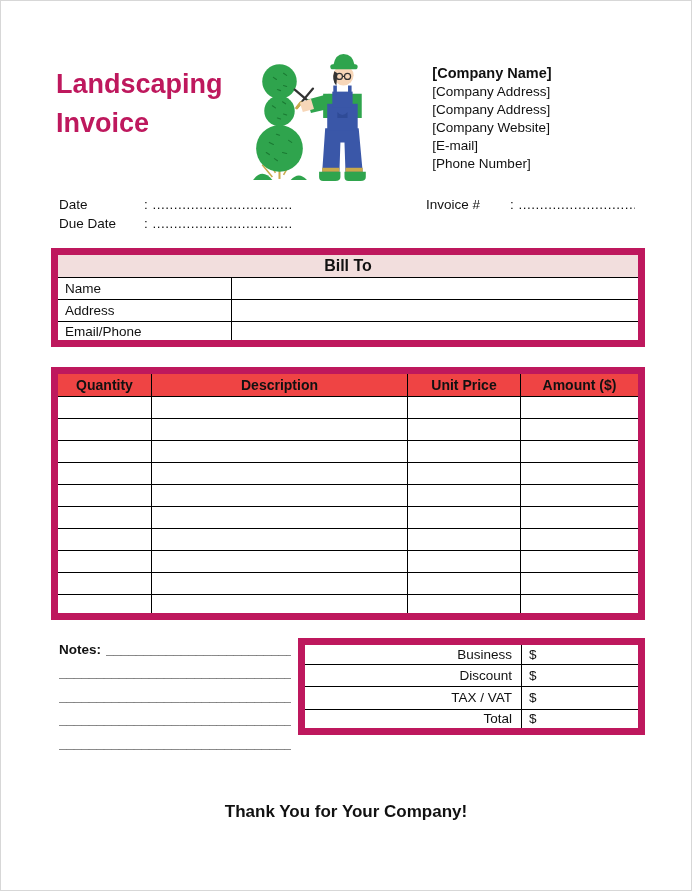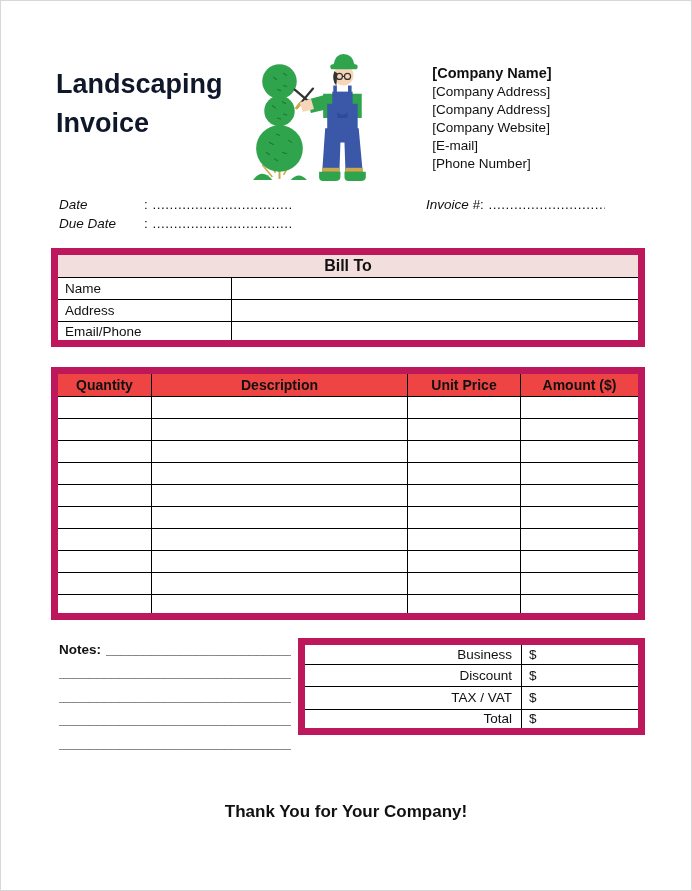--- a/index.html
+++ b/index.html
@@ -10,33 +10,33 @@
     width: 692px; height: 891px;
     margin: 0 auto;
     background: #ffffff;
     border: 1px solid #d7d7d7;
     overflow: hidden;
   }
 
   
   .header { display: flex; margin: 50px 50px 0 55px; height: 132px; }
   .title-block { width: 212px; padding-top: 14px; }
-  .title-line { font-size: 27px; font-weight: bold; color: #0f172a; line-height: 39px; }
+  .title-line { font-size: 27px; font-weight: bold; color: #be185d; line-height: 39px; }
   .illustration-wrap { width: 130px; margin-left: 2px; }
   .company-block { margin-left: 56px; padding-top: 13px; width: 230px; }
   .company-name { font-size: 14.5px; font-weight: bold; line-height: 19px; }
   .co-line { font-size: 13.5px; line-height: 18px; }
 
   
   .meta-row { display: flex; margin: 13px 50px 0 58px; }
   .meta-left { width: 310px; }
   .meta-line { display: flex; font-size: 13.5px; line-height: 18.5px; }
-  .meta-label { width: 85px; flex: none; font-style: italic; }
+  .meta-label { width: 85px; flex: none; }
   .meta-value { width: 150px; overflow: hidden; white-space: nowrap; letter-spacing: 0.5px; }
-  .meta-right { margin-left: 27px; text-align: right; }
+  .meta-right { margin-left: 57px; }
   .meta-right .meta-label { width: 84px; }
   .meta-right .meta-value { width: 125px; }
 
   
   table { border-collapse: collapse; table-layout: fixed; }
   th, td { border: 1px solid #000; font-size: 13.5px; padding: 0 7px; }
   .tbl-outer { border: 7px solid #be185d; }
 
   
   .billto { margin: 15px 50px 0 50px; width: 587px; }

